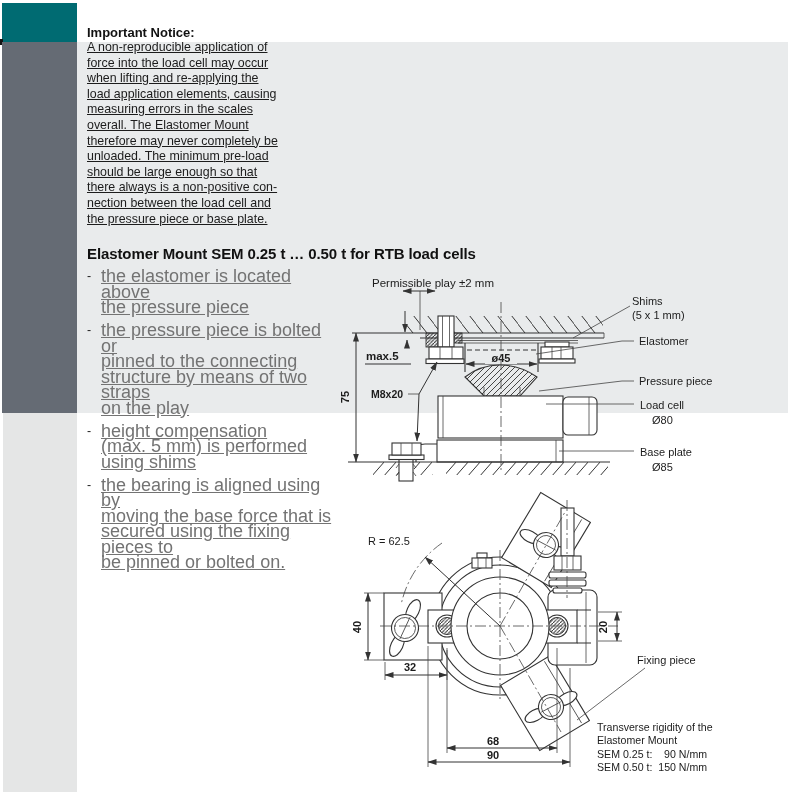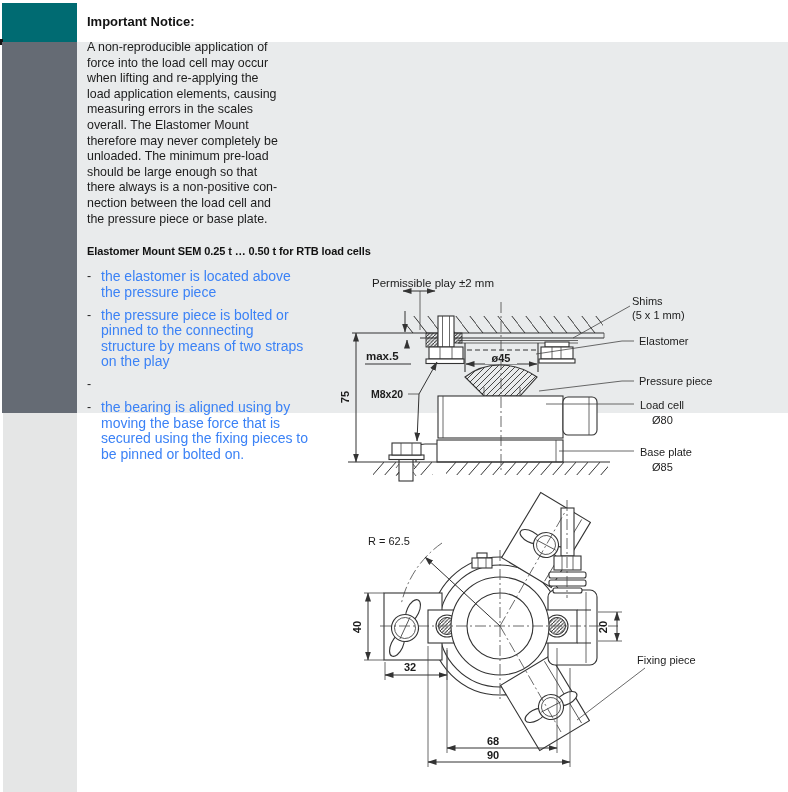--- a/index.html
+++ b/index.html
@@ -4,27 +4,27 @@
 <style>
   html,body{margin:0;padding:0;}
   body{font-family:"Liberation Sans",sans-serif;background:#fff;}
   .page{position:relative;width:788px;height:792px;background:#ffffff;overflow:hidden;}
   .abs{position:absolute;}
   .teal{left:2px;top:3px;width:75px;height:39px;background:#006b72;}
   .blacktick{left:0;top:39px;width:3px;height:6px;background:#141414;}
   .darkbar{left:2px;top:42px;width:75px;height:371px;background:#656b74;}
   .grayband{left:77px;top:42px;width:711px;height:371px;background:#e9ebec;}
   .leftstrip{left:3px;top:413px;width:74px;height:379px;background:#e5e6e6;}
-  .notice-title{left:87px;top:14px;font-size:13px;font-weight:bold;color:#111;}
-  .notice-body{left:87px;top:40px;width:218px;font-size:12.4px;line-height:15.6px;color:#1c1c1c;white-space:pre-line;}
-  .heading{left:87px;top:245px;font-size:11px;font-weight:bold;color:#111;letter-spacing:-0.1px;}
+  .notice-title{left:87px;top:25px;font-size:13px;font-weight:bold;color:#111;}
+  .notice-body{left:87px;top:40px;width:218px;font-size:12.4px;line-height:15.6px;color:#1c1c1c;white-space:pre-line;text-decoration:underline;}
+  .heading{left:87px;top:245px;font-size:15px;font-weight:bold;color:#111;letter-spacing:-0.1px;}
   .bullets{left:87px;top:269px;width:250px;}
   .bullet{display:flex;margin-bottom:7.5px;}
   .bullet .dash{width:14px;flex:0 0 14px;font-size:12.4px;line-height:15.5px;color:#1c1c1c;}
-  .bullet .btxt{font-size:14px;line-height:15.5px;color:#3b82f6;white-space:pre-line;}
+  .bullet .btxt{font-size:18px;line-height:15.5px;color:#737373;white-space:pre-line;text-decoration:underline;}
   .rigidity{left:597px;top:721px;font-size:10.6px;line-height:13.4px;color:#1c1c1c;white-space:pre;}
   svg{position:absolute;overflow:visible;}
   svg .ln{stroke:#333;stroke-width:1.1;fill:none;}
   svg .thin{stroke:#444;stroke-width:0.8;fill:none;}
   svg .wfill{fill:#ffffff;stroke:#333;stroke-width:1.1;}
   svg .dashdot{stroke:#444;stroke-width:0.8;fill:none;stroke-dasharray:11 3 2 3;}
   svg .dashed{stroke:#333;stroke-width:1;fill:none;stroke-dasharray:5 3;}
   svg .dim{stroke:#333;stroke-width:1;fill:none;}
   svg text{font-family:"Liberation Sans",sans-serif;fill:#1c1c1c;}
   svg .lbl{font-size:11px;}
@@ -66,20 +66,23 @@
     </div>
     <div class="bullet">
       <span class="dash">-</span>
       <span class="btxt">the pressure piece is bolted or
 pinned to the connecting
 structure by means of two straps
 on the play</span>
     </div>
     <div class="bullet">
       <span class="dash">-</span>
+      <span class="btxt">height compensation
+(max. 5 mm) is performed
+using shims</span>
     </div>
     <div class="bullet">
       <span class="dash">-</span>
       <span class="btxt">the bearing is aligned using by
 moving the base force that is
 secured using the fixing pieces to
 be pinned or bolted on.</span>
     </div>
   </div>
 
@@ -352,14 +355,18 @@
       <rect x="479" y="749" width="26" height="11" fill="#ffffff"></rect>
       <text class="dimtxt bold" x="493" y="759" text-anchor="middle">90</text>
     </g>
 
     <g>
       <text class="lbl" x="637" y="664">Fixing piece</text>
       <path class="thin" d="M645,668 L577,720"></path>
     </g>
   </svg>
 
+  <div class="abs rigidity">Transverse rigidity of the
+Elastomer Mount
+SEM 0.25 t:    90 N/mm
+SEM 0.50 t:  150 N/mm</div>
 
 </div>
 
 </body></html>

